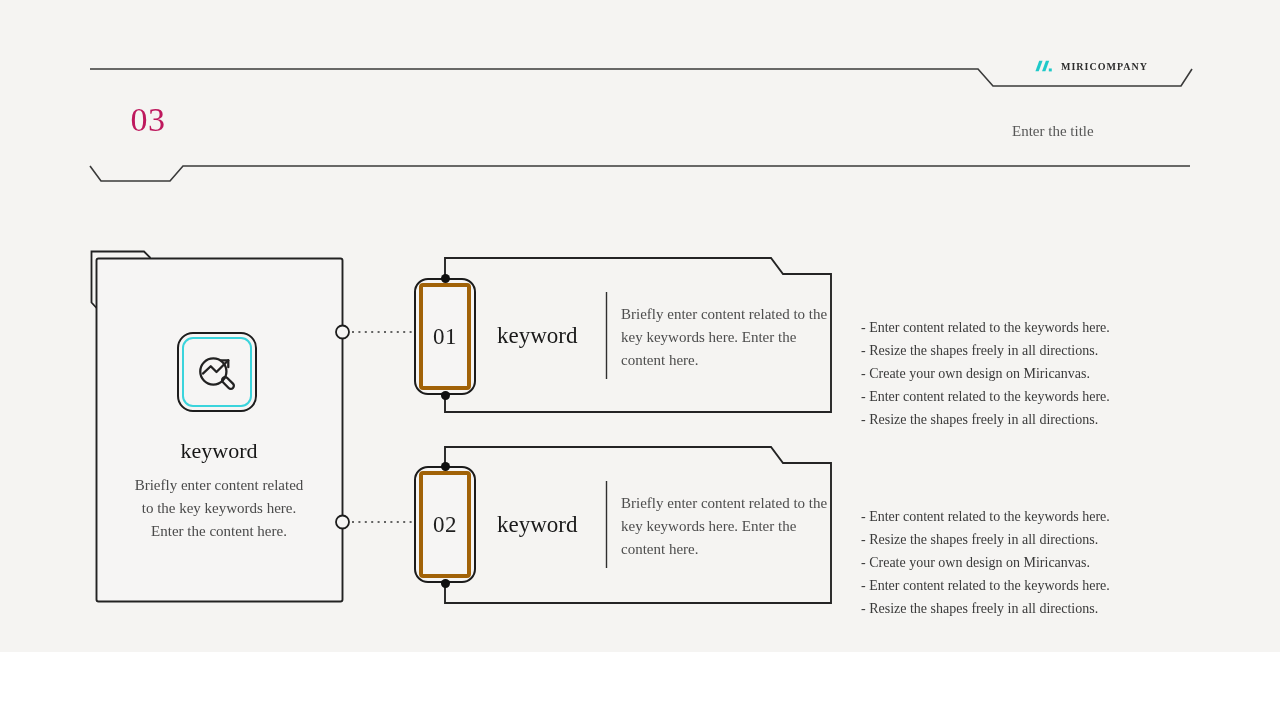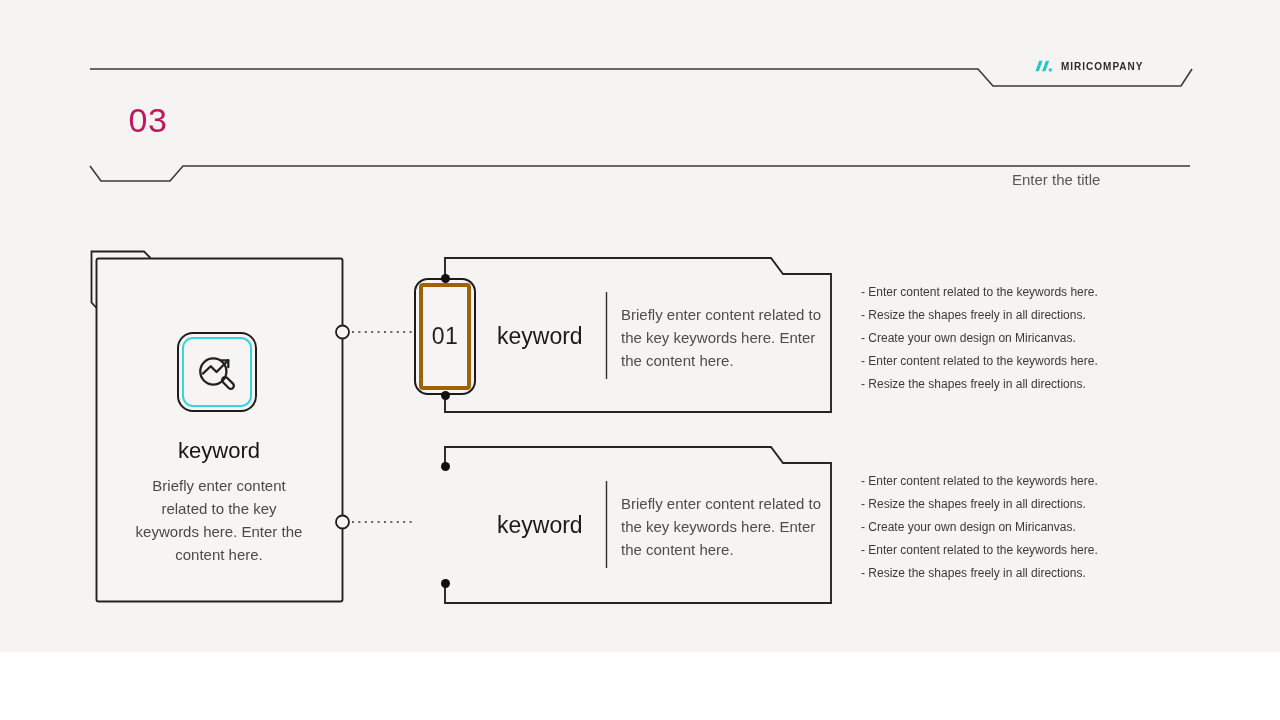--- a/index.html
+++ b/index.html
@@ -1,30 +1,30 @@
 <!DOCTYPE html>
 <html><head>
 <meta charset="utf-8">
 <style>
   html,body{margin:0;padding:0;}
   .slide{
     position:relative;
     width:1280px;height:652px;
     background:#f5f4f2;
-    font-family:Liberation Sans, sans-serif;
+    font-family:Liberation Serif, serif;
     overflow:hidden;
   }
   .overlay{position:absolute;left:0;top:0;width:1280px;height:720px;}
   .abs{position:absolute;}
 
   
   .section-number{left:116px;top:101px;width:64px;text-align:center;
     font-size:34px;color:#be185d;letter-spacing:0.5px;}
   .page-title{left:236px;top:97px;font-size:36px;color:#121212;letter-spacing:-0.3px;white-space:nowrap;}
-  .title-placeholder{left:1012px;top:123px;font-size:15px;color:#575757;white-space:nowrap;margin-top:48px;}
+  .title-placeholder{left:1012px;top:123px;font-size:15px;color:#575757;white-space:nowrap;}
   .brand{left:1034px;top:59px;display:flex;align-items:center;gap:8px;}
   .brand-text{font-size:10px;font-weight:700;letter-spacing:1px;color:#2d2d2d;}
 
   
   .icon-box{left:177px;top:332px;width:80px;height:80px;box-sizing:border-box;
     border:2px solid #1d1d1d;border-radius:16px;background:#f6f5f4;}
   .icon-box-inner{position:absolute;left:3px;top:3px;right:3px;bottom:3px;
     border:2px solid #3ad4dc;border-radius:11px;display:flex;align-items:center;justify-content:center;}
   .main-keyword{left:95px;top:438px;width:248px;text-align:center;
     font-size:22px;color:#161616;}
@@ -39,21 +39,21 @@
     display:flex;align-items:center;justify-content:center;
     font-size:23px;color:#1f1f1f;letter-spacing:0.5px;}
   .pill-1{top:278px;} .pill-2{top:466px;}
   .dot{width:9px;height:9px;border-radius:50%;background:#101010;}
 
   
   .row-keyword{left:497px;width:100px;font-size:23px;color:#1a1a1a;}
   .rk-1{top:323px;} .rk-2{top:512px;}
   .row-desc{left:621px;width:215px;font-size:15px;line-height:23px;color:#4d4d4d;}
   .rd-1{top:303px;} .rd-2{top:492px;}
-  .bullets{left:861px;font-size:12px;line-height:23px;color:#3a3a3a;white-space:nowrap;}
+  .bullets{left:861px;font-size:14px;line-height:23px;color:#3a3a3a;white-space:nowrap;margin-top:35px;}
   .bl-1{top:281px;} .bl-2{top:470px;}
 </style>
 </head>
 <body>
 
 <div class="slide">
 
   <svg class="overlay" viewBox="0 0 1280 720" fill="none" xmlns="http://www.w3.org/2000/svg">
 
     <path d="M90,69 H978 L993,86 H1181 L1192,69" stroke="#3a3a3a" stroke-width="1.6"></path>
@@ -108,20 +108,23 @@
   <div class="abs row-keyword rk-1">keyword</div>
   <div class="abs row-desc rd-1">Briefly enter content related to the key keywords here. Enter the content here.</div>
   <div class="abs bullets bl-1">
     <div>- Enter content related to the keywords here.</div>
     <div>- Resize the shapes freely in all directions.</div>
     <div>- Create your own design on Miricanvas.</div>
     <div>- Enter content related to the keywords here.</div>
     <div>- Resize the shapes freely in all directions.</div>
   </div>
 
+  <div class="abs pill pill-2">
+    <div class="pill-inner">02</div>
+  </div>
   <div class="abs dot" style="left:440.5px;top:461.5px;"></div>
   <div class="abs dot" style="left:440.5px;top:578.5px;"></div>
   <div class="abs row-keyword rk-2">keyword</div>
   <div class="abs row-desc rd-2">Briefly enter content related to the key keywords here. Enter the content here.</div>
   <div class="abs bullets bl-2">
     <div>- Enter content related to the keywords here.</div>
     <div>- Resize the shapes freely in all directions.</div>
     <div>- Create your own design on Miricanvas.</div>
     <div>- Enter content related to the keywords here.</div>
     <div>- Resize the shapes freely in all directions.</div>

